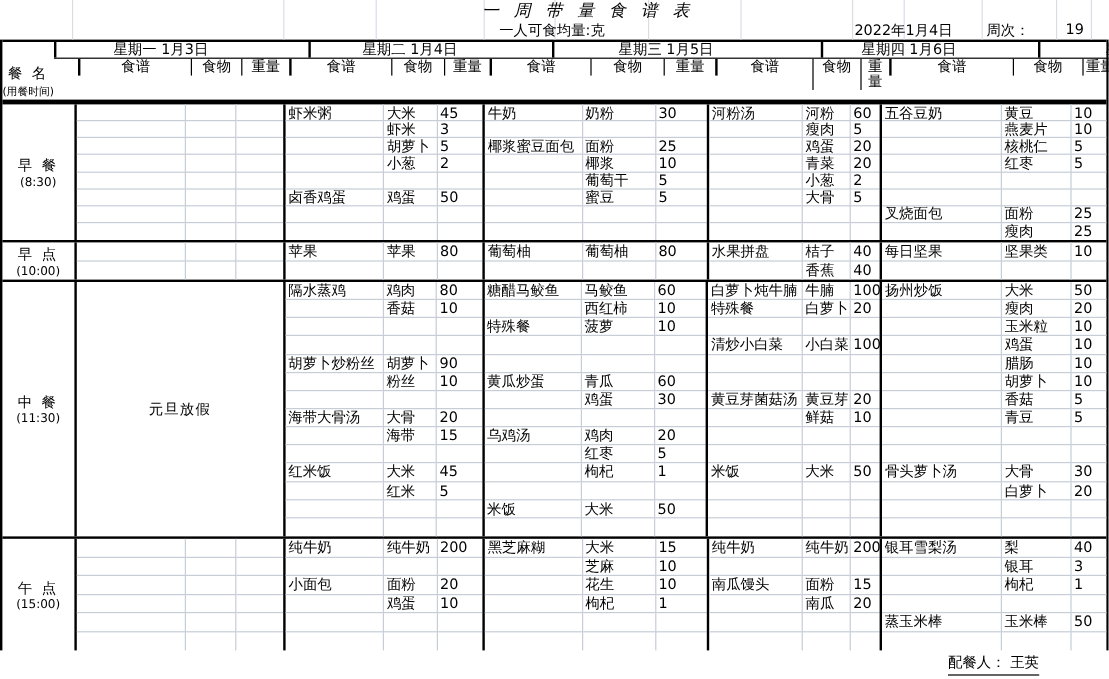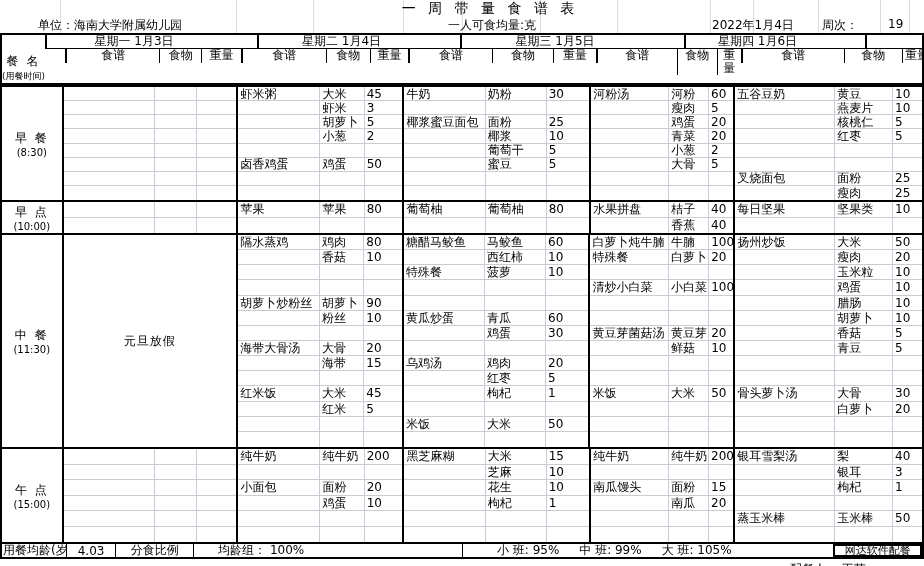--- a/index.html
+++ b/index.html
@@ -2,25 +2,25 @@
 <html><head>
 <meta charset="utf-8">
 <style>
   * { box-sizing: border-box; margin: 0; padding: 0; }
   html,body { background:#fff; }
   body { font-family: "DejaVu Sans", "Liberation Sans", sans-serif; color:#000; }
   .sheet { position:relative; width:924px; height:566px; background:#fff; overflow:hidden; font-size:12px; }
 
   
   .title-row { height:16px; text-align:center; position:relative; z-index:2; }
-  .title-row span { font-size:14px; letter-spacing:4px; margin-left:56px; }
+  .title-row span { font-size:14px; letter-spacing:4px; margin-left:56px;font-style:italic; }
   .info-row { position:relative; height:17px; font-size:12px; z-index:2; }
   .info-row span { position:absolute; top:1px; white-space:nowrap; }
   .i-unit { left:38px; }
-  .i-portion { left:448px; }
+  .i-portion { left:416px; }
   .i-date { left:712px; }
   .i-weeklbl { left:822px; }
   .i-weekval { left:888px; }
   .topgrid { position:absolute; top:0; left:0; width:924px; height:33px; z-index:1; }
   .topgrid i { position:absolute; top:0; bottom:0; width:1px; background:#d9dee5; }
 
   
   .tbl { border-left:2px solid #000; border-right:2px solid #000; }
   .thead { display:flex; border-top:2px solid #000; border-bottom:2px solid #000; }
   .corner { width:60px; text-align:center; border-right:0; padding-top:18px; }
@@ -91,21 +91,20 @@
       <i style="left: 818px;"></i>
       <i style="left: 880px;"></i>
       <i style="left: 909px;"></i>
     </div>
 
   <div class="title-row">
     <span>一 周 带 量 食 谱 表</span>
   </div>
 
   <div class="info-row">
-    <span class="i-unit">单位：海南大学附属幼儿园</span>
     <span class="i-portion">一人可食均量:克</span>
     <span class="i-date">2022年1月4日</span>
     <span class="i-weeklbl">周次：</span>
     <span class="i-weekval">19</span>
   </div>
 
   <div class="tbl">
     <div class="thead">
       <div class="corner">
         <div class="l1">餐  名</div>
@@ -616,31 +615,19 @@
             <div class="sub c0">蒸玉米棒</div>
             <div class="sub c1">玉米棒</div>
             <div class="sub c2">50</div>
             <div class="sub c0 lastr"></div>
             <div class="sub c1 lastr"></div>
             <div class="sub c2 lastr"></div>
           </div>
         </div>
       </div>
 
-    <div class="stats-row">
-      <div class="st-age">用餐均龄(岁</div>
-      <div class="st-ageval">4.03</div>
-      <div class="st-share">分食比例</div>
-      <div class="st-group">均龄组： 100%</div>
-      <div class="st-classes">
-        <span>小 班: 95%</span>
-        <span>中 班: 99%</span>
-        <span>大 班: 105%</span>
-      </div>
-      <div class="st-brand">网达软件配餐</div>
-    </div>
   </div>
 
   <div class="footer-row">
     <span class="f-person">配餐人： 王英</span>
   </div>
 
 </div>
 
 </body></html>

